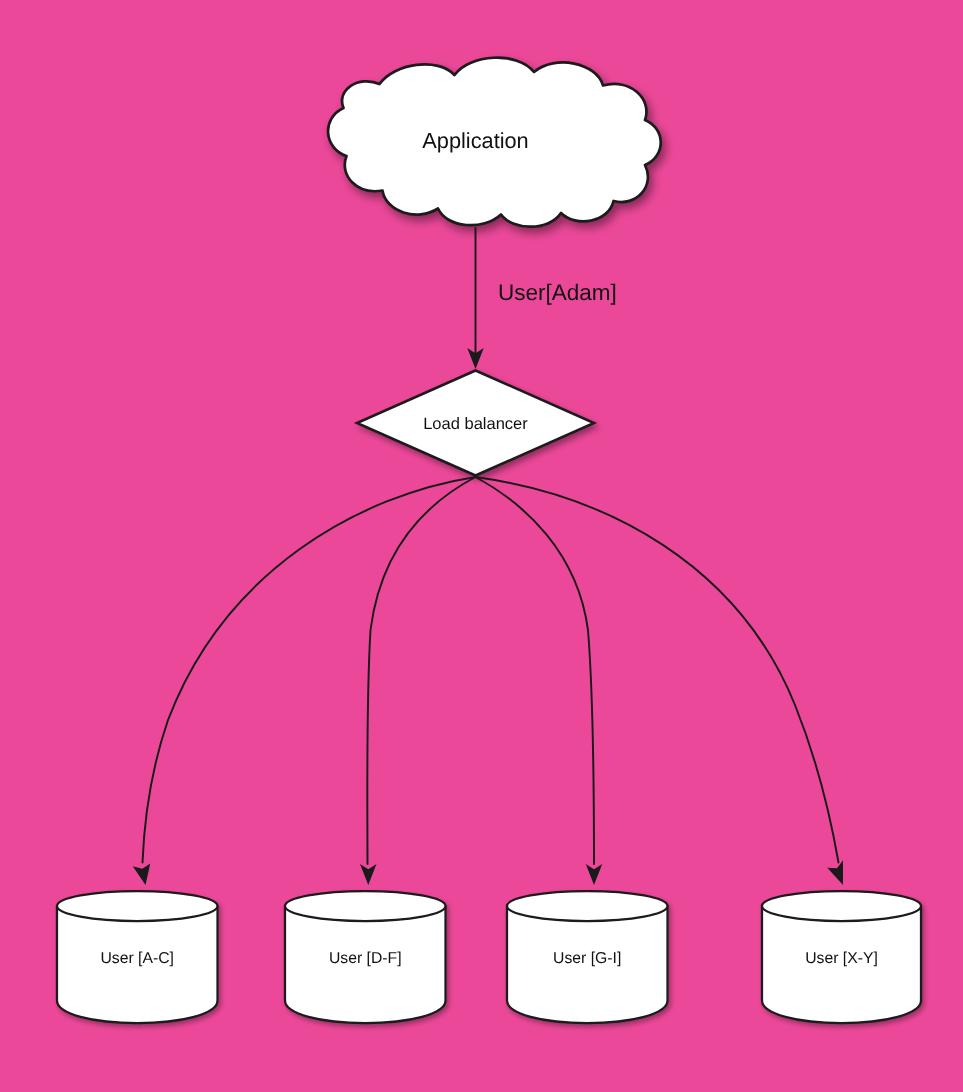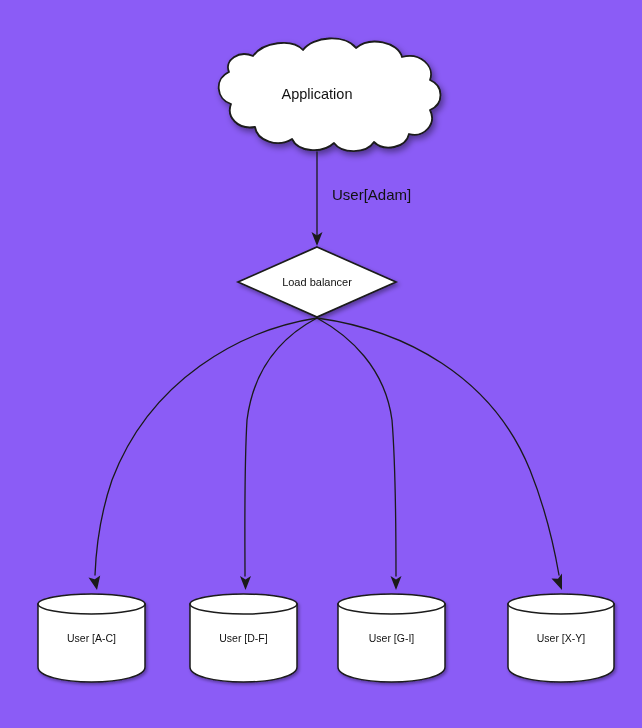--- a/index.html
+++ b/index.html
@@ -10,21 +10,21 @@
   body {
     width: 642px;
     height: 728px;
     overflow: hidden;
     font-family: "Liberation Sans", sans-serif;
   }
   #diagram-root {
     position: relative;
     width: 642px;
     height: 728px;
-    background: #8b5cf6;
+    background: #ec4899;
   }
   svg#diagram-canvas {
     display: block;
     width: 642px;
     height: 728px;
   }
   .shape-fill {
     fill: #ffffff;
   }
   .edge-line {

